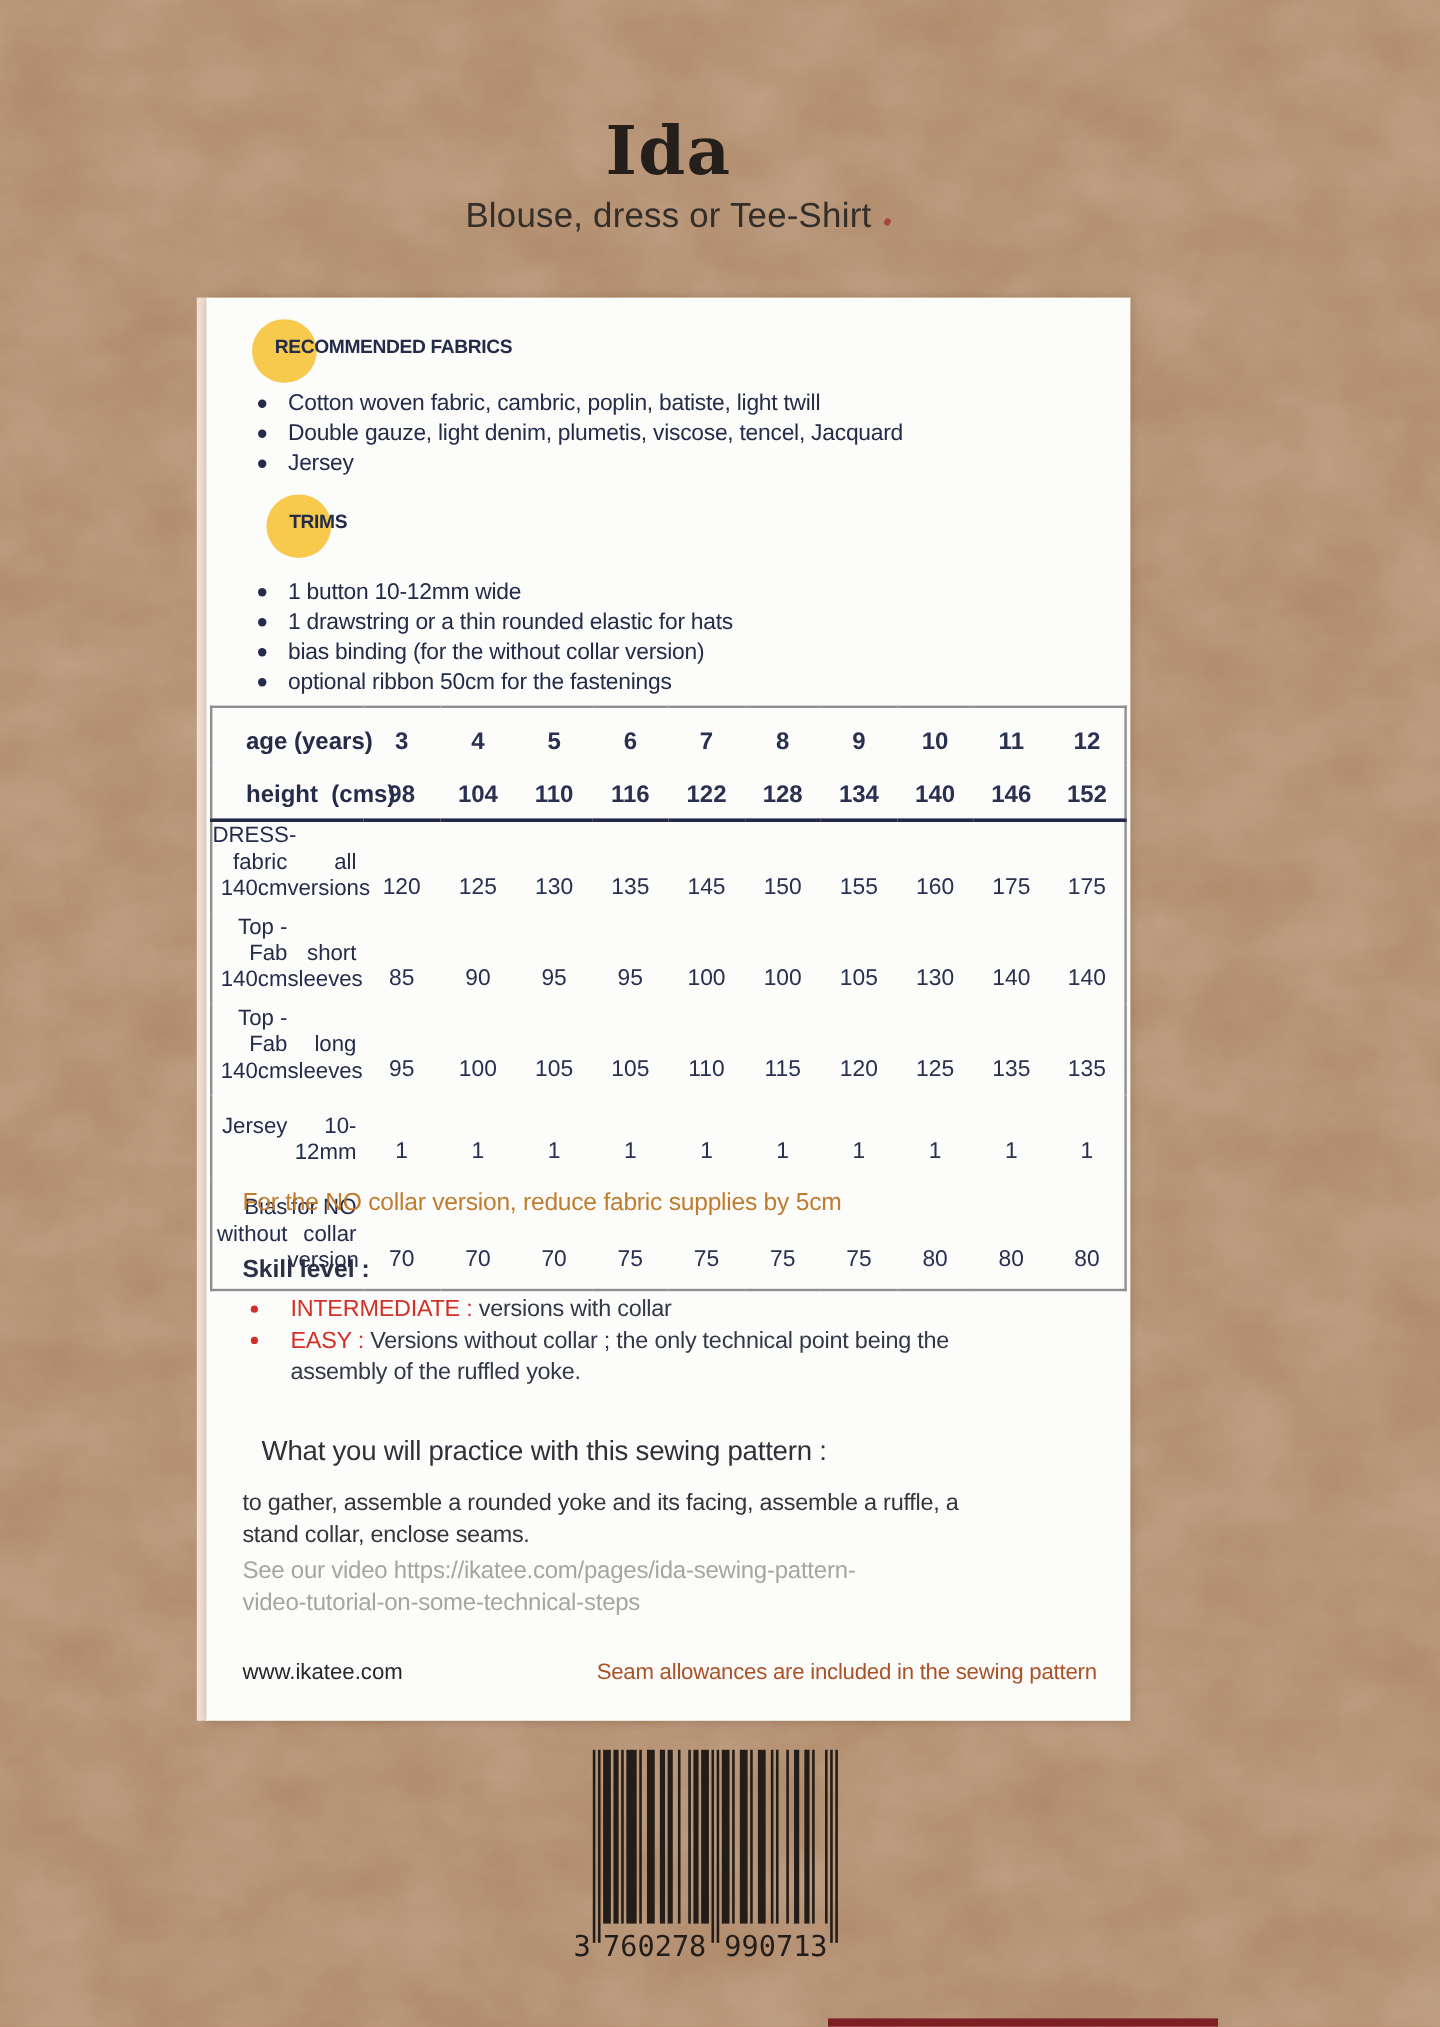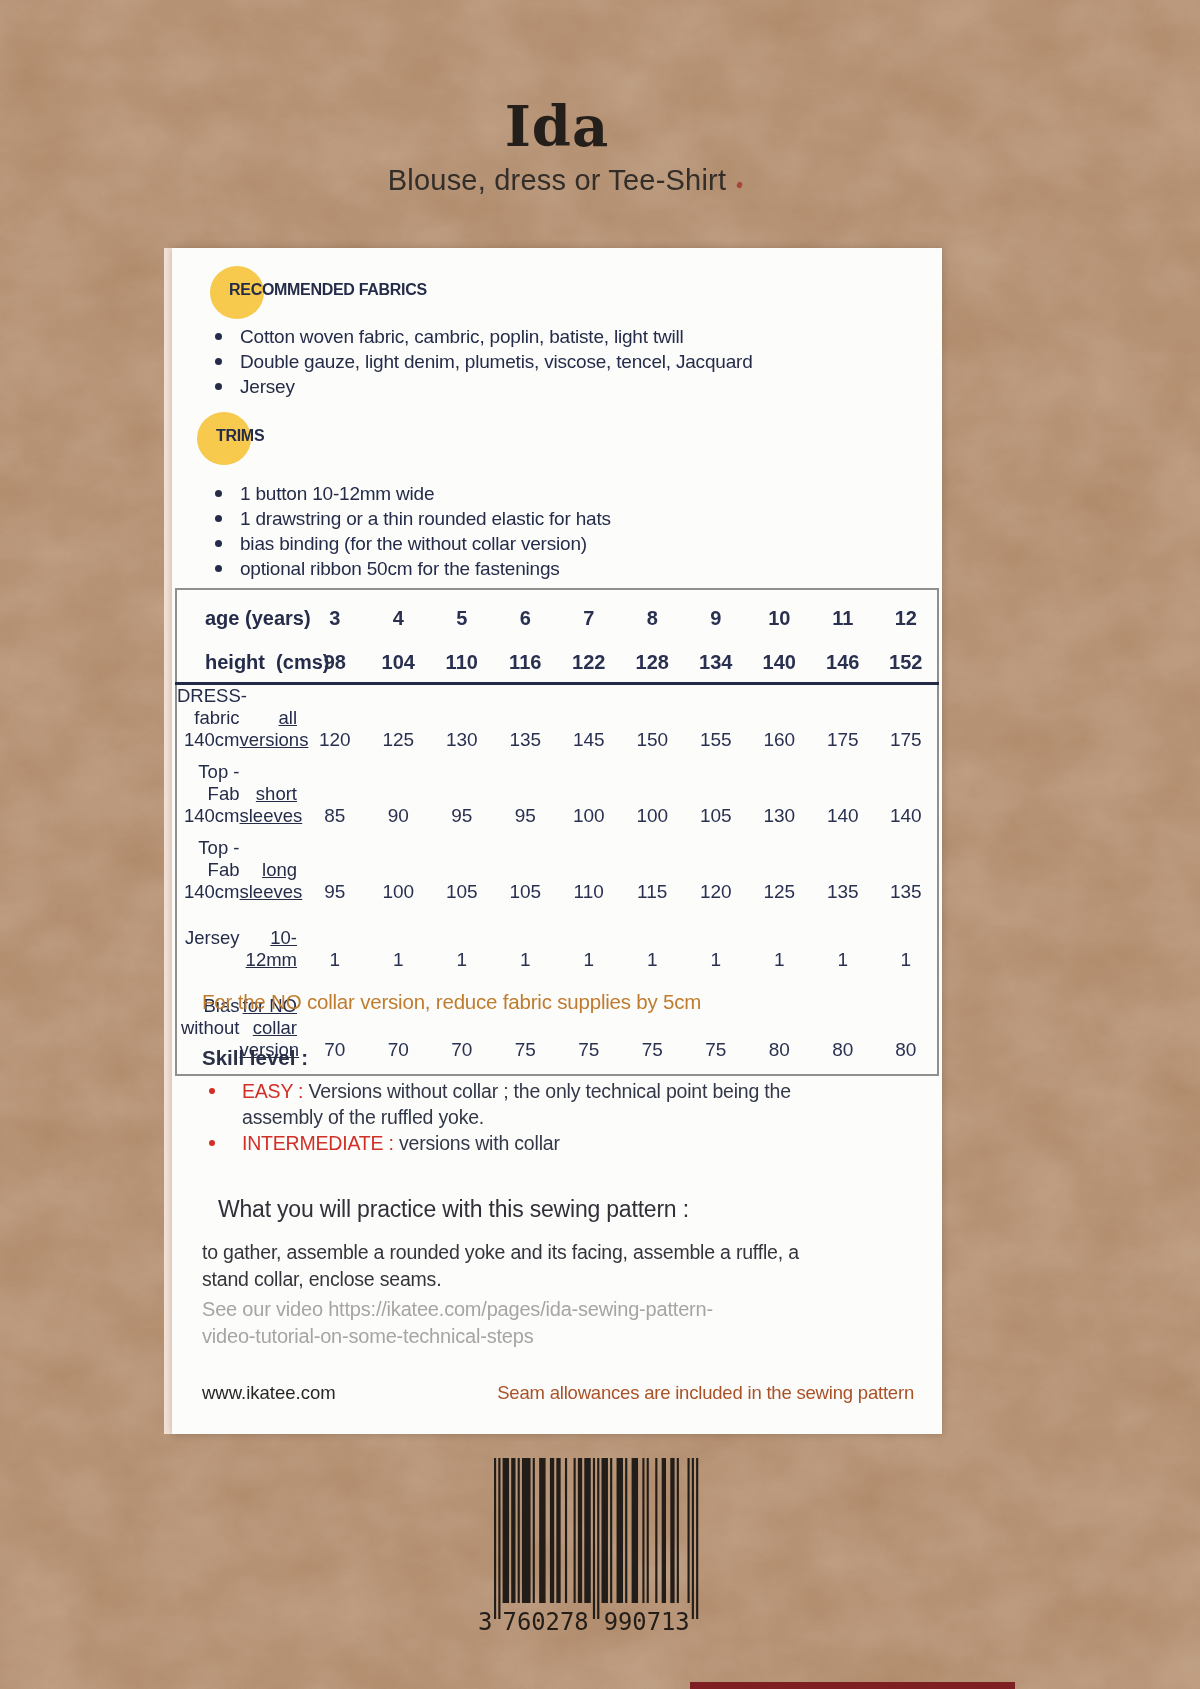--- a/index.html
+++ b/index.html
@@ -31,21 +31,21 @@
   }
 
   
   .sec-heading{position:absolute;height:54px;}
   .sec-heading .circle{position:absolute;left:0;top:0;width:54px;height:53px;border-radius:50%;background:#f7c94c;}
   .sec-heading h2{
     position:relative;margin:0;padding:15px 0 0 19px;
     font-size:16px;font-weight:bold;color:#252c49;letter-spacing:-0.3px;white-space:nowrap;
   }
   .sh-fabrics{left:38px;top:18px;}
-  .sh-trims{left:25px;top:164px;}
+  .sh-trims{left:50px;top:164px;}
 
   
   ul.bullets{list-style:none;margin:0;padding:0;position:absolute;left:38px;}
   ul.bullets li{
     position:relative;padding-left:30px;font-size:19px;color:#252c49;
     line-height:25px;letter-spacing:-0.2px;white-space:nowrap;
   }
   ul.bullets li::before{
     content:'';position:absolute;left:5px;top:9px;width:7px;height:7px;border-radius:50%;background:#252c49;
   }
@@ -67,21 +67,21 @@
   .size-table tr.h-age td{vertical-align:middle;font-weight:bold;font-size:20px;height:40px;padding-top:8px;}
   .size-table tr.h-age .hd-label, .size-table tr.h-height .hd-label{text-align:left;padding-left:28px;white-space:pre;}
   .size-table tr.h-height td{vertical-align:bottom;font-weight:bold;font-size:20px;height:36px;padding-bottom:8px;border-bottom:3px solid #232a45;}
   .size-table tbody td{vertical-align:bottom;font-size:18.5px;}
   .size-table tbody .lbl1, .size-table tbody .lbl2{line-height:22px;}
   .size-table tbody .lbl2{min-height:22px;}
   .size-table tbody tr td{padding-bottom:10px;}
   .size-table tr.r0 td{height:62px;}
   .size-table tr.r1 td, .size-table tr.r2 td, .size-table tr.r3 td{height:58px;}
   .size-table tr.r4 td{height:80px;padding-bottom:13px;}
-  .size-table .c-sub{line-height:22px;text-decoration:underline;}
+  .size-table .c-sub{line-height:22px;}
 
   
   .note-orange{position:absolute;left:30px;top:742px;font-size:20.5px;color:#c07c2e;letter-spacing:-0.2px;text-align:center;}
   .skill{position:absolute;left:30px;top:798px;width:660px;}
   .skill h3{margin:0;font-size:20.5px;font-weight:bold;color:#2a3046;}
   .skill ul{list-style:none;margin:8px 0 0 0;padding:0;}
   .skill li{position:relative;padding-left:40px;font-size:19.5px;line-height:26px;color:#333848;max-width:620px;letter-spacing:-0.2px;}
   .skill li::before{content:'';position:absolute;left:7px;top:10px;width:6px;height:6px;border-radius:50%;background:#d22f26;}
   .skill .lvl{color:#d22f26;}
   .practice{position:absolute;left:30px;top:932px;width:660px;}
@@ -264,22 +264,22 @@
             <td class="c-val">80</td>
           </tr>
         </tbody>
     </table>
 
     <div class="note-orange">For the NO collar version, reduce fabric supplies by 5cm</div>
 
     <div class="skill">
       <h3>Skill level :</h3>
       <ul id="skill-list">
+          <li><span class="lvl">INTERMEDIATE : </span><span>versions with collar</span></li>
           <li><span class="lvl">EASY : </span><span>Versions without collar ; the only technical point being the assembly of the ruffled yoke.</span></li>
-          <li><span class="lvl">INTERMEDIATE : </span><span>versions with collar</span></li>
         </ul>
     </div>
 
     <div class="practice">
       <h3>What you will practice with this sewing pattern :</h3>
       <p>to gather, assemble a rounded yoke and its facing, assemble a ruffle, a stand collar, enclose seams.</p>
     </div>
 
     <div class="video-note">
       <span>See our video https://ikatee.com/pages/ida-sewing-pattern-</span><br>

